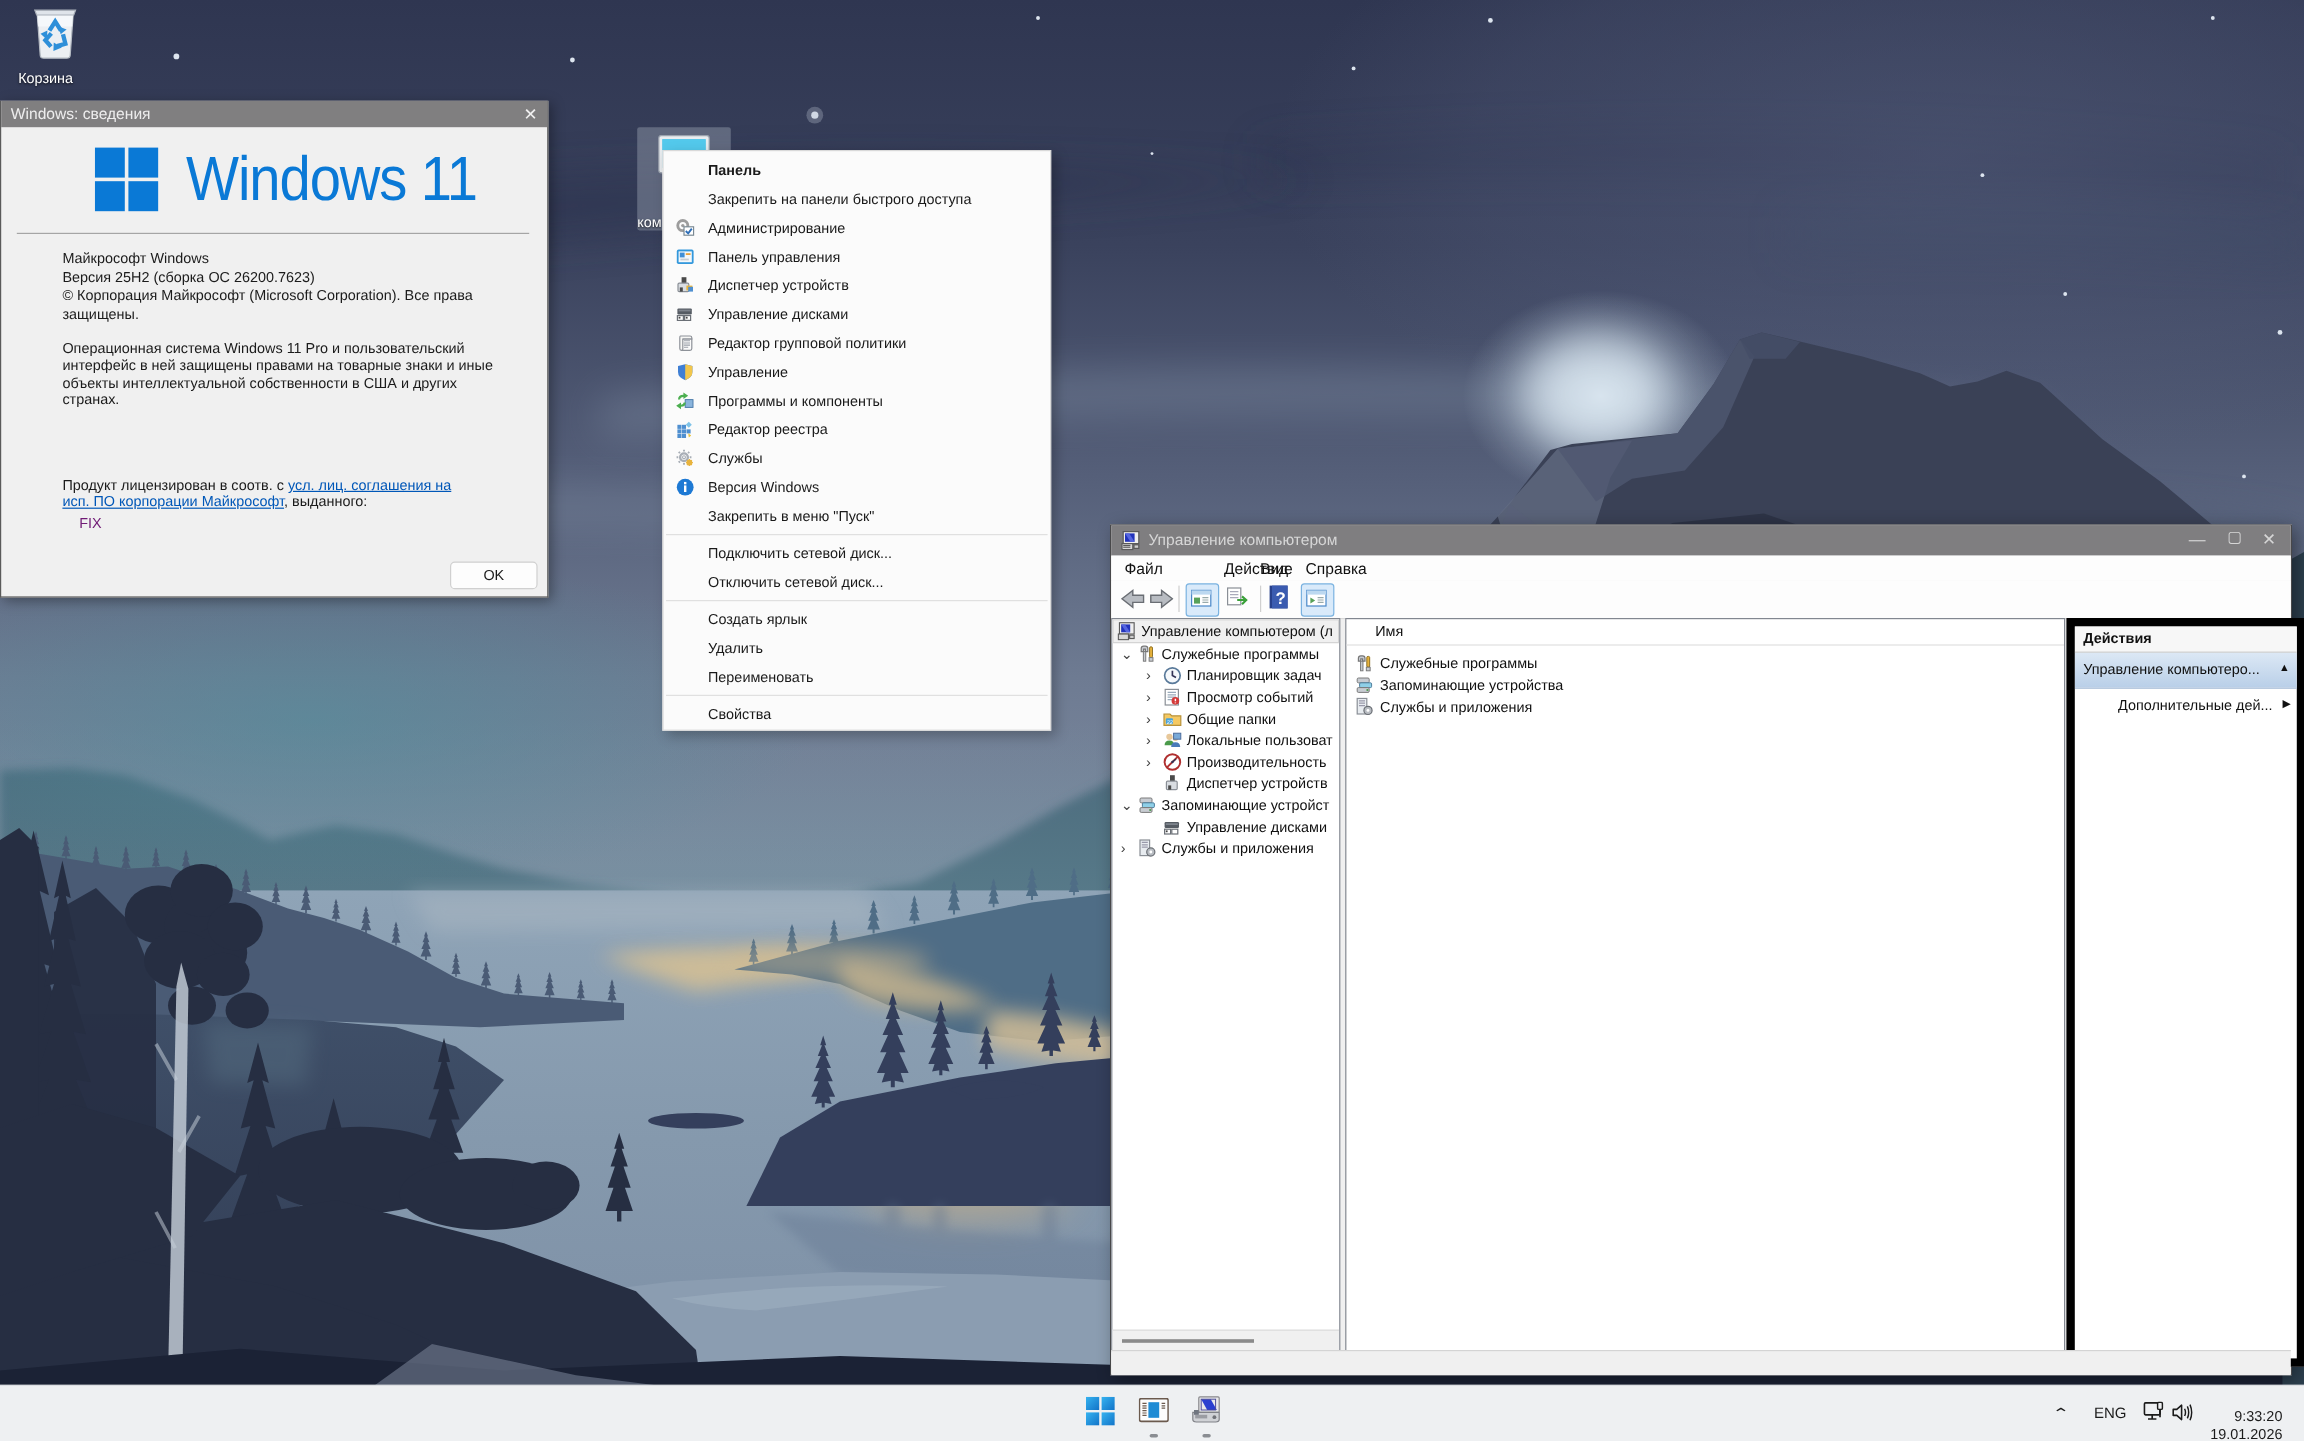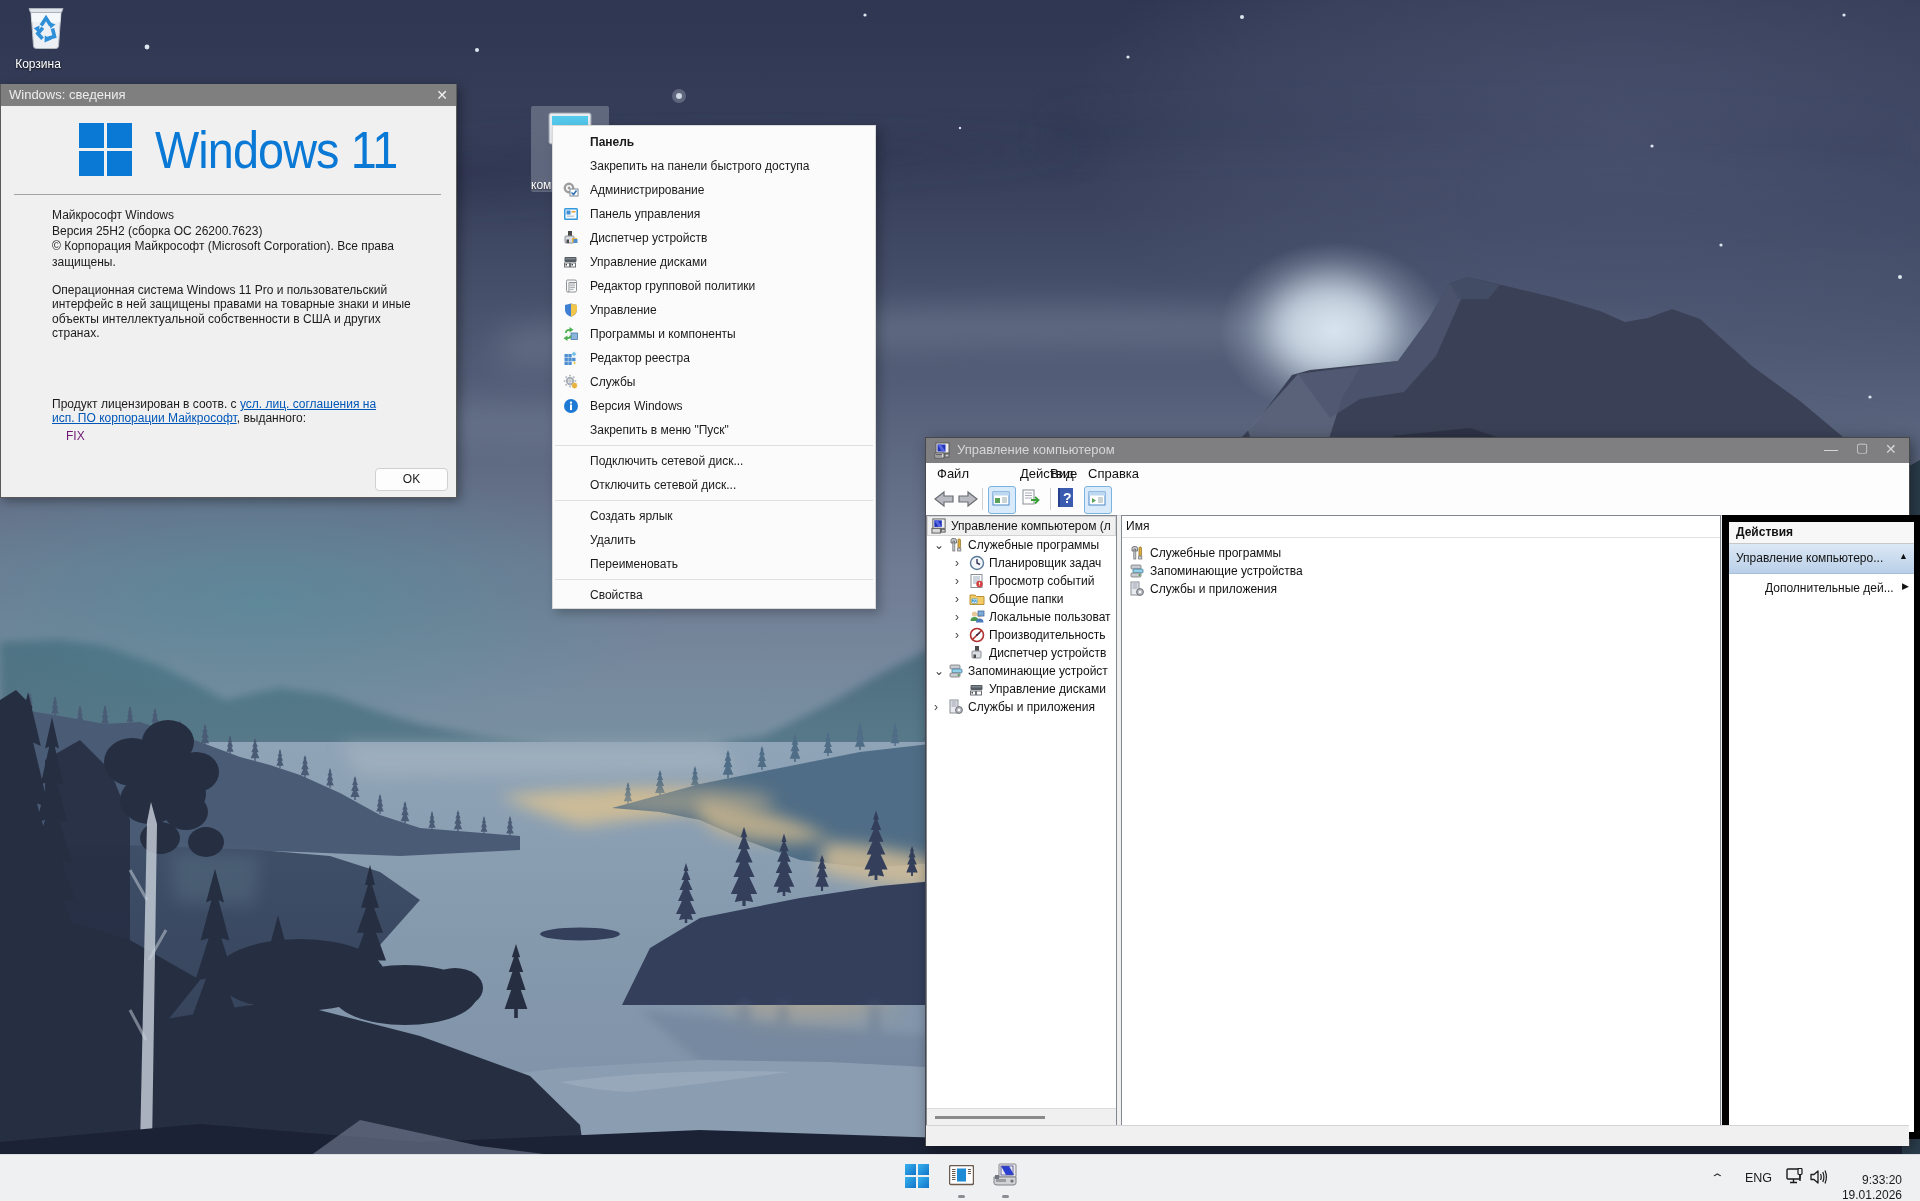--- a/index.html
+++ b/index.html
@@ -622,21 +622,21 @@
             <circle cx="11" cy="11" r="1.2" fill="#fff"></circle>
           </svg></i>
         <span>Службы и приложения</span>
       </div>
    <div style="position:absolute;left:0;bottom:0;width:100%;height:17px;background:#f0f0f0;border-top:1px solid #dcdcdc;">
         <div style="margin-left:8px;margin-top:7px;width:110px;height:3px;background:#8a8a8a;"></div>
       </div>
  </div>
  <div style="position:absolute;left:195px;top:77px;width:598px;height:610px;background:#fff;border:1px solid #828790;font-size:12px;color:#111;">
    <div style="height:21px;border-bottom:1px solid #e0e0e0;position:relative;">
-        <span style="position:absolute;left:4px;top:3px;">Имя</span>
+        <span style="position:absolute;left:24px;top:3px;">Имя</span>
         <div style="position:absolute;left:640px;top:0;width:1px;height:21px;background:#e0e0e0;"></div>
       </div>
    <div class="crow" style="margin-top:6px;">
         <i class="tic"><svg width="16" height="16" viewBox="0 0 16 16">
             <path d="M5 1.5 Q3 1.5 3 3.5 L3 6 L5 6 L5 4 L6.5 4 L6.5 6 L8.5 6 L8.5 3.5 Q8.5 1.5 6.5 1.5 Z" fill="#c8ccd2" stroke="#777"></path>
             <rect x="4.8" y="6" width="2" height="8" fill="#c8ccd2" stroke="#777" stroke-width="0.8"></rect>
             <rect x="10" y="2" width="2.4" height="9" rx="1" fill="#e8b33d" stroke="#8a6d20" stroke-width="0.8"></rect>
             <rect x="9.6" y="11" width="3.2" height="3" fill="#c8ccd2" stroke="#777" stroke-width="0.8"></rect>
           </svg></i>
         <span>Служебные программы</span>

